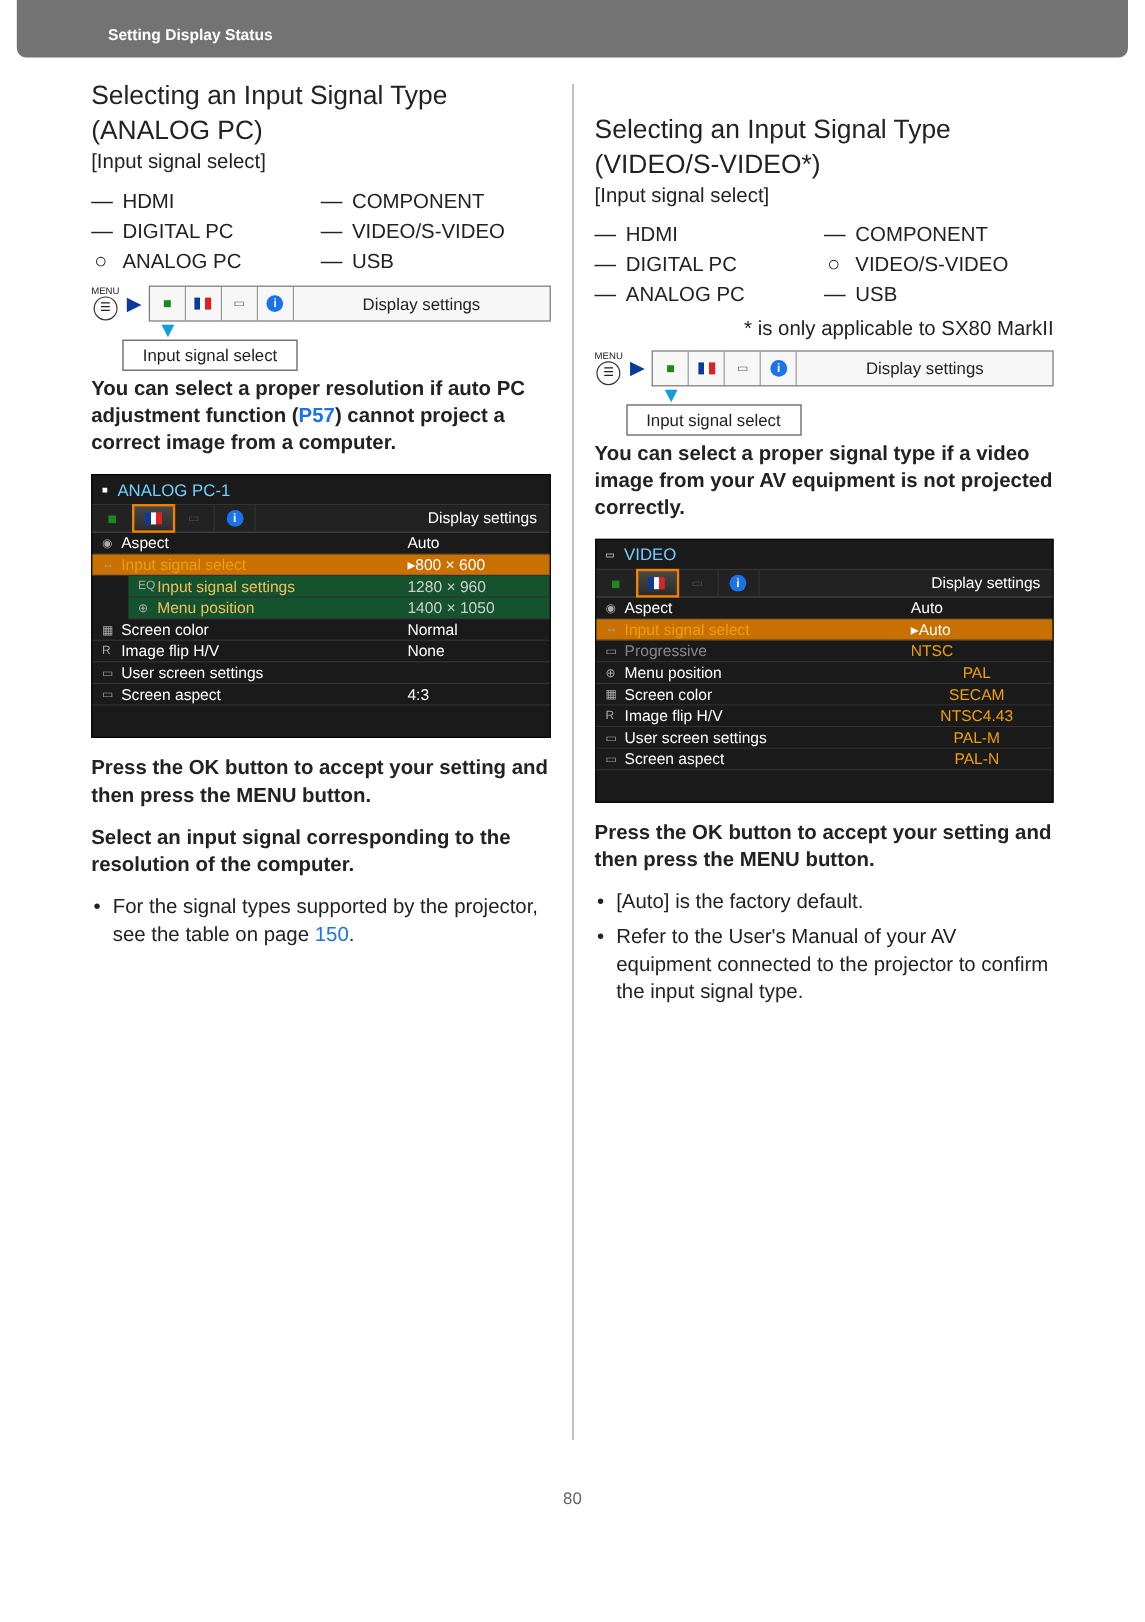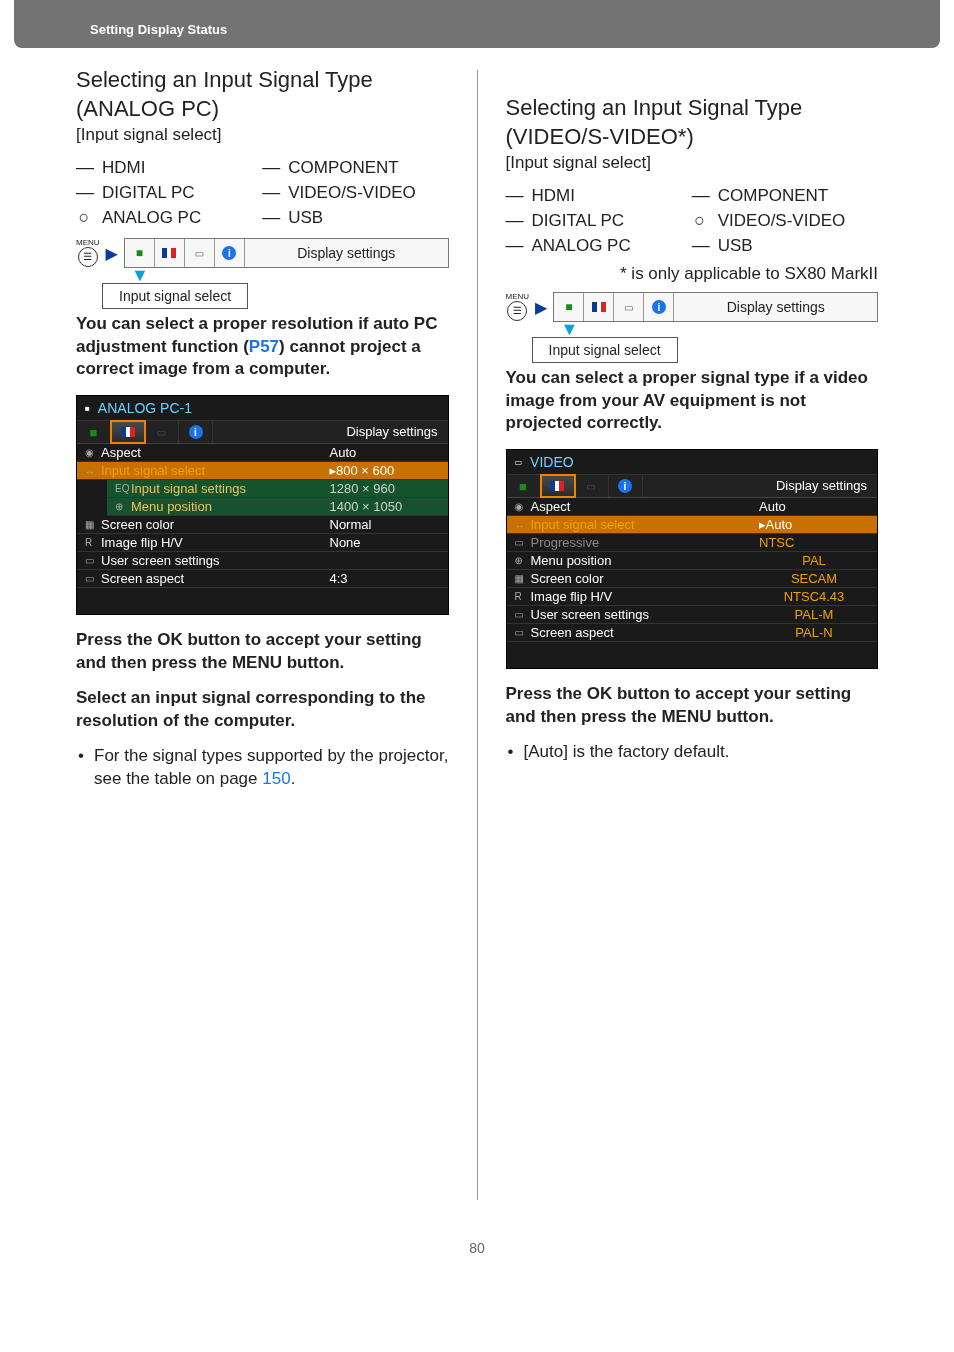--- a/index.html
+++ b/index.html
@@ -18,21 +18,21 @@
     margin: 0 14px 18px 14px;
   }
   .page-header-bar span {
     color: #fff;
     font-size: 13px;
     font-weight: bold;
   }
   .cols {
     display: flex;
     padding: 0 76px;
-    gap: 10px;
+    gap: 0;
     position: relative;
   }
   .col {
     flex: 1;
     padding-right: 18px;
   }
   .col.right {
     padding-left: 18px;
     padding-right: 0;
     margin-top: 28px;
@@ -518,17 +518,18 @@
             <span class="r-val">PAL-N</span>
           </div>
         </div>
     </div>
 
     <p>
       <span>Press the </span><b>OK</b><span> button to accept your setting and then press the </span><b>MENU</b><span> button.</span>
     </p>
     <ul class="bullets">
       <li>[Auto] is the factory default.</li>
+      <li>Refer to the User's Manual of your AV equipment connected to the projector to confirm the input signal type.</li>
     </ul>
   </div>
 </div>
 
 <div class="page-num">80</div>
 
 </body></html>

